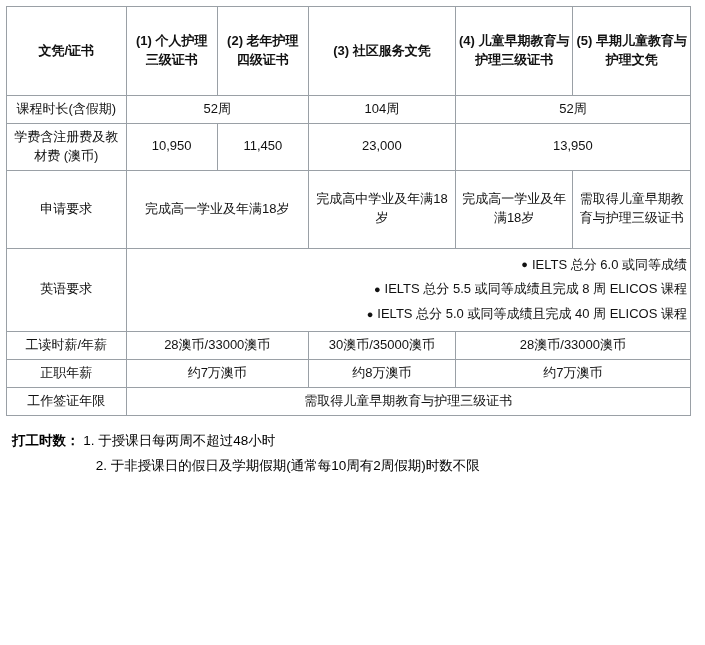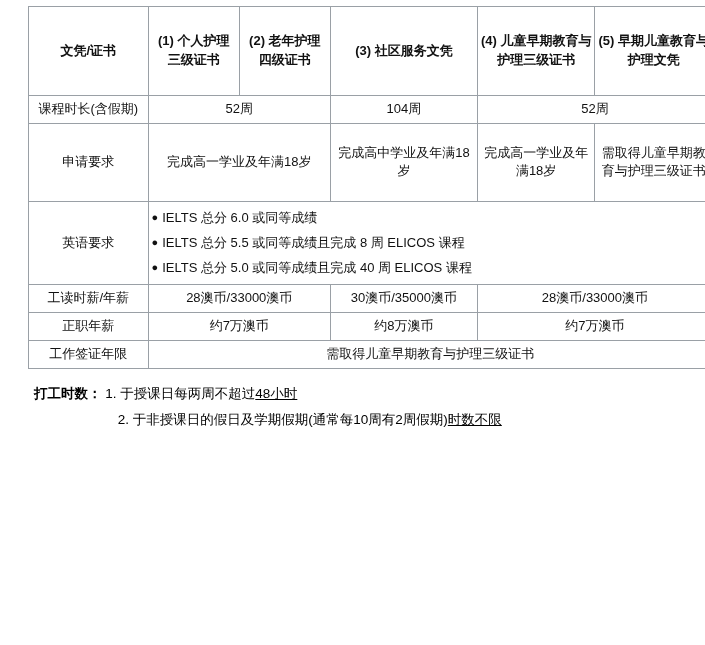--- a/index.html
+++ b/index.html
@@ -12,21 +12,21 @@
     background: #ffffff;
     font-family: "Liberation Sans", sans-serif;
     color: #000000;
     overflow: hidden;
   }
   .page {
     position: relative;
     width: 705px;
     height: 645px;
     box-sizing: border-box;
-    padding: 6px 10px 0 28px;
+    padding: 6px 10px 0 6px;
   }
   table.cert-table {
     border-collapse: collapse;
     width: 685px;
     table-layout: fixed;
     margin: 0;
   }
   table.cert-table td {
     border: 1px solid #9aa0a6;
     text-align: center;
@@ -48,21 +48,21 @@
   .tall-req {
     height: 78px;
     margin-left: 7px;
   }
   .eng-cell {
     text-align: left;
     padding-left: 0;
   }
   .eng-list {
     display: block;
-    text-align: left;
+    text-align: right;
   }
   .eng-list .eng-line {
     display: block;
     padding: 3px 0;
     font-size: 13px;
   }
   .bullet {
     font-size: 11px;
     vertical-align: middle;
     margin-right: 4px;
@@ -80,21 +80,20 @@
     font-weight: bold;
   }
   .notes .note-line {
     display: block;
   }
   .note-indent {
     display: inline-block;
     width: 80px;
   }
   .u {
-    text-decoration: underline;
     text-align: center;
   }
 </style>
 </head>
 <body>
 
 <div class="page">
 
   <table class="cert-table">
     <colgroup>
@@ -117,20 +116,27 @@
       </tr>
 
       <tr>
         <td class="rowlabel">课程时长(含假期)</td>
         <td colspan="2">52周</td>
         <td>104周</td>
         <td colspan="2">52周</td>
       </tr>
 
 
+      <tr>
+        <td class="rowlabel">学费含注册费及教材费 (澳币)</td>
+        <td>10,950</td>
+        <td>11,450</td>
+        <td>23,000</td>
+        <td colspan="2">13,950</td>
+      </tr>
 
       <tr class="tall-req">
         <td class="rowlabel">申请要求</td>
         <td colspan="2">完成高一学业及年满18岁</td>
         <td>完成高中学业及年满18岁</td>
         <td>完成高一学业及年满18岁</td>
         <td>需取得儿童早期教育与护理三级证书</td>
       </tr>
 
       <tr>

